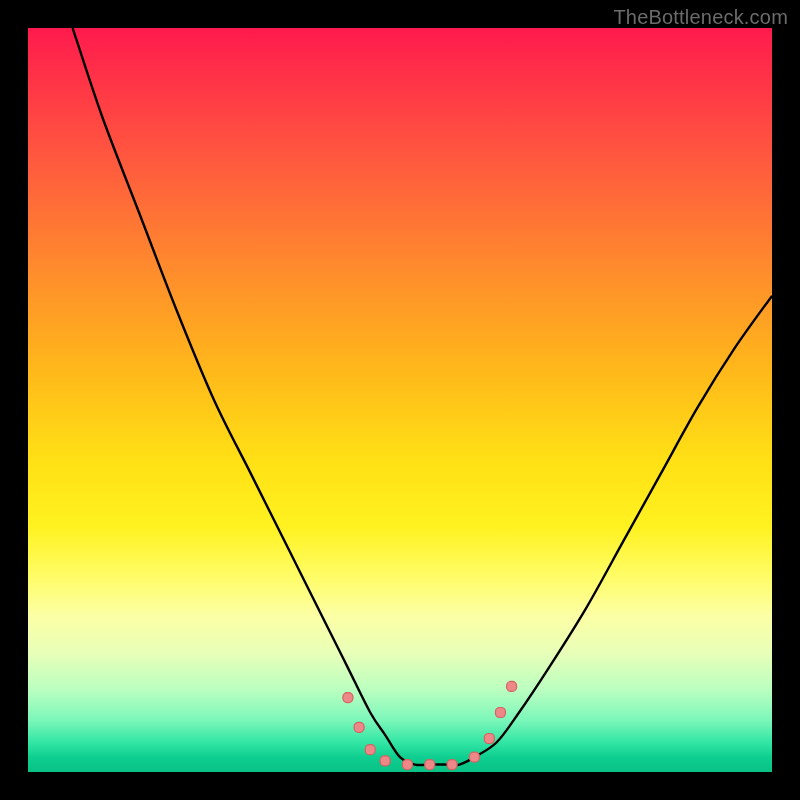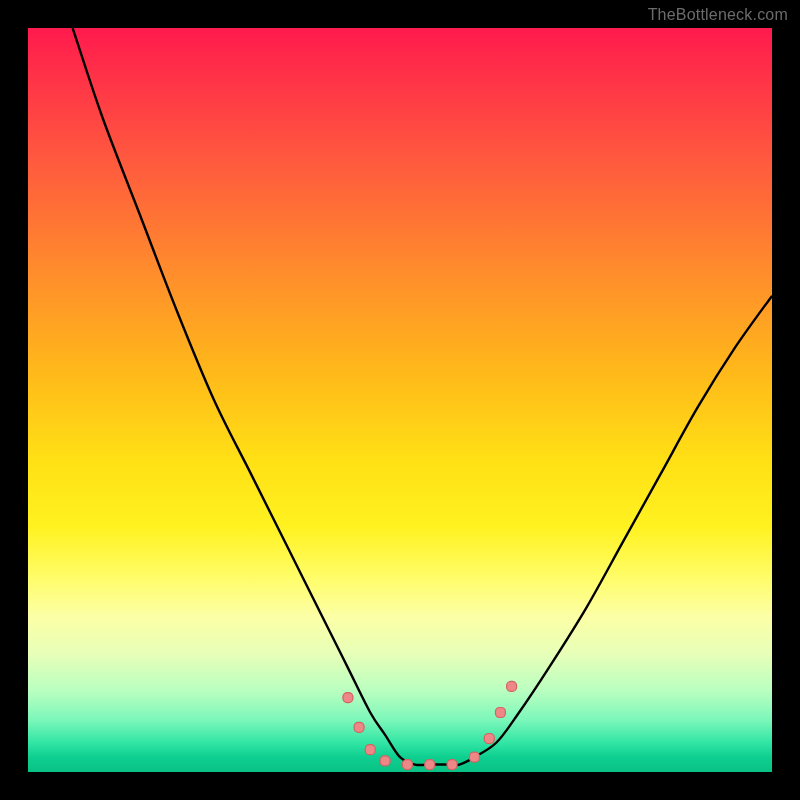--- a/index.html
+++ b/index.html
@@ -40,21 +40,21 @@
       #7cf7ba 93%,
       #33e6a5 96%,
       #0ecf90 98%,
       #08c284 100%);
   }
   .watermark {
     position: absolute;
     top: 6px;
     right: 12px;
     color: #6b6b6b;
-    font-size: 16px;
+    font-size: 20px;
     font-weight: 500;
     letter-spacing: 0.2px;
   }
   svg.curve-layer {
     position: absolute;
     top: 0;
     left: 0;
     width: 744px;
     height: 744px;
   }

